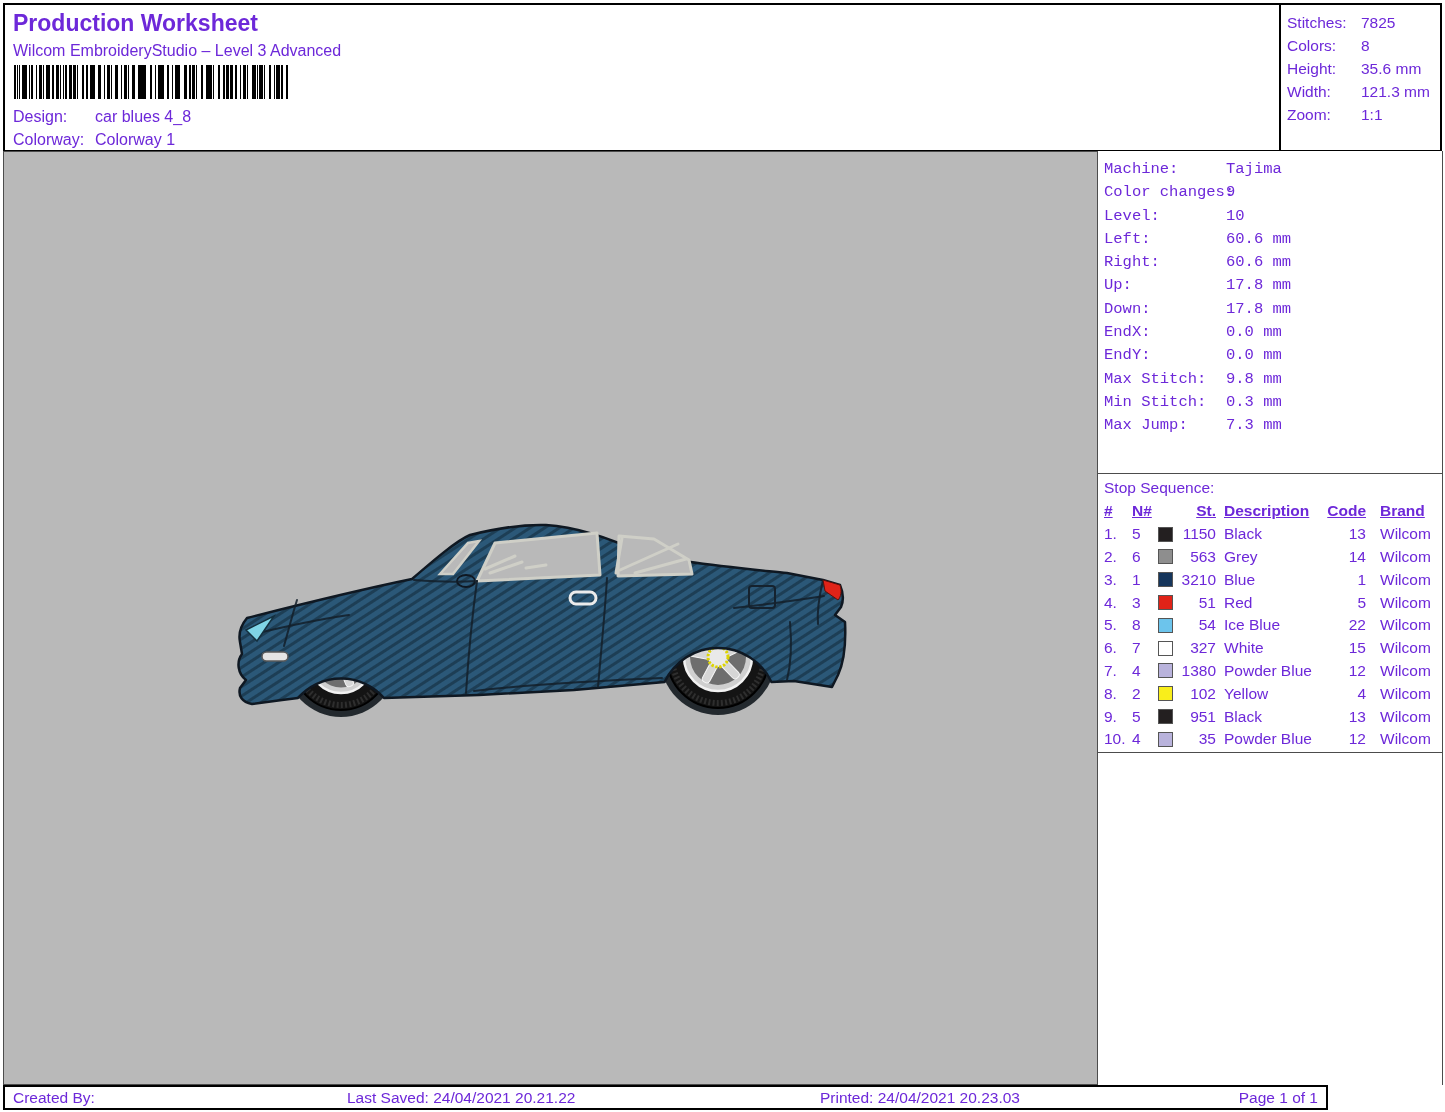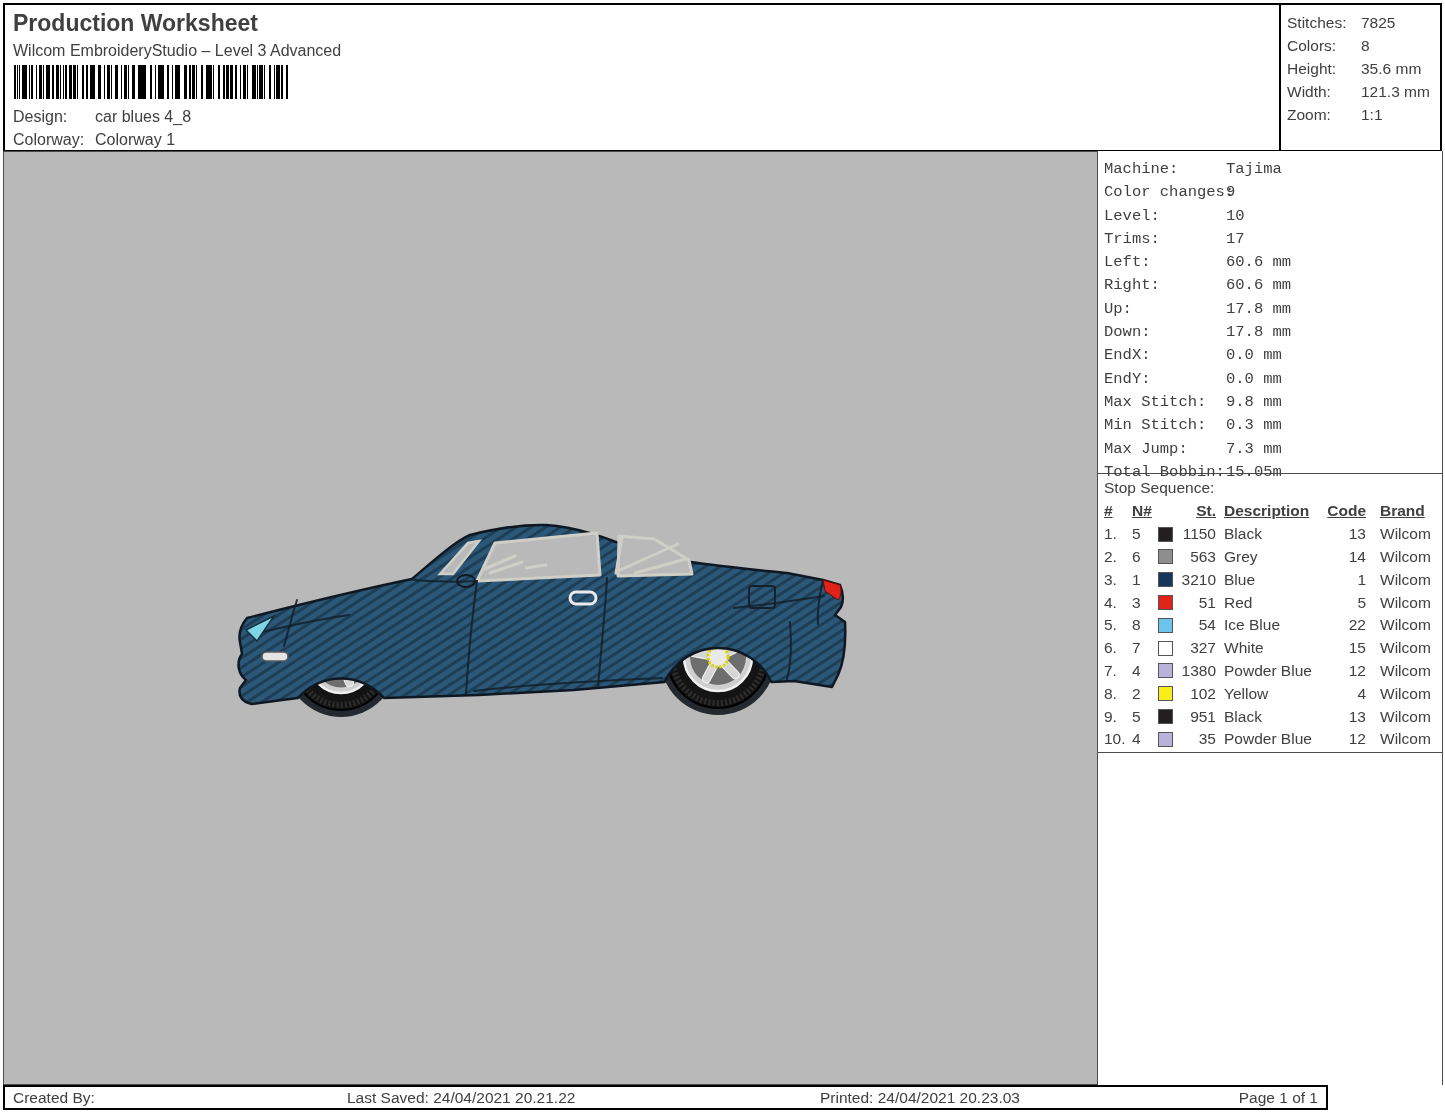--- a/index.html
+++ b/index.html
@@ -1,17 +1,17 @@
 <!DOCTYPE html>
 <html style="--canvas-bg: #b9b9b9; --body-blue: #2b5878; --body-dark: #1d3e55; --outline: #0f1822; --frame: #cfcfc7; --ice: #7fd4e6; --red: #e02318; --yellow: #ddd400; --tire: #141414; --rim: #cfcfcf;"><head>
 <meta charset="utf-8">
 <style>
   html,body{margin:0;padding:0;background:#fff;}
   .page{position:relative;width:1445px;height:1112px;background:#fff;
-        font-family:"Liberation Sans",sans-serif;color:#404040;overflow:hidden;}
+        font-family:"Liberation Sans",sans-serif;color:#6d28d9;overflow:hidden;}
   .box{position:absolute;box-sizing:border-box;background:#fff;}
 
   
   .hdr{left:3px;top:3px;width:1278px;height:149px;border:2px solid #000;}
   .hdr-title{position:absolute;left:8px;top:5px;font-size:23px;font-weight:bold;}
   .hdr-sub{position:absolute;left:8px;top:37px;font-size:16px;}
   .barcode{position:absolute;left:9px;top:60px;width:276px;height:34px;background-color:#fff;
     background-image:
       repeating-linear-gradient(90deg,#000 0 2px,rgba(0,0,0,0) 2px 5px,#000 5px 6px,rgba(0,0,0,0) 6px 8px,#000 8px 11px,rgba(0,0,0,0) 11px 12px,#000 12px 13px,rgba(0,0,0,0) 13px 17px),
       repeating-linear-gradient(90deg,rgba(0,0,0,0) 0 3px,#000 3px 4px,rgba(0,0,0,0) 4px 9px,#000 9px 12px,rgba(0,0,0,0) 12px 15px,#000 15px 16px,rgba(0,0,0,0) 16px 23px);}
@@ -205,31 +205,29 @@
       <rect x="336" y="80" width="26" height="12" rx="6" fill="none" stroke="#ececec" stroke-width="3"></rect>
       <rect x="515" y="74" width="26" height="22" rx="3" fill="none" stroke="#15222e" stroke-width="2"></rect>
     </svg>
   </div>
 
   <div class="box rpanel">
     <div class="minfo">
       <div class="m-row"><span>Machine:</span><span class="val">Tajima</span></div>
       <div class="m-row"><span>Color changes:</span><span class="val">9</span></div>
       <div class="m-row"><span>Level:</span><span class="val">10</span></div>
-      <div class="m-row"><span>Trims:</span><span class="val">17</span></div>
       <div class="m-row"><span>Left:</span><span class="val">60.6 mm</span></div>
       <div class="m-row"><span>Right:</span><span class="val">60.6 mm</span></div>
       <div class="m-row"><span>Up:</span><span class="val">17.8 mm</span></div>
       <div class="m-row"><span>Down:</span><span class="val">17.8 mm</span></div>
       <div class="m-row"><span>EndX:</span><span class="val">0.0 mm</span></div>
       <div class="m-row"><span>EndY:</span><span class="val">0.0 mm</span></div>
       <div class="m-row"><span>Max Stitch:</span><span class="val">9.8 mm</span></div>
       <div class="m-row"><span>Min Stitch:</span><span class="val">0.3 mm</span></div>
       <div class="m-row"><span>Max Jump:</span><span class="val">7.3 mm</span></div>
-      <div class="m-row"><span>Total Bobbin:</span><span class="val">15.05m</span></div>
     </div>
 
     <div class="stopseq">
       <div class="ss-title">Stop Sequence:</div>
       <div class="ss-grid ss-head">
         <span class="c-num">#</span>
         <span>N#</span>
         <span></span>
         <span class="c-st">St.</span>
         <span class="c-desc">Description</span>

